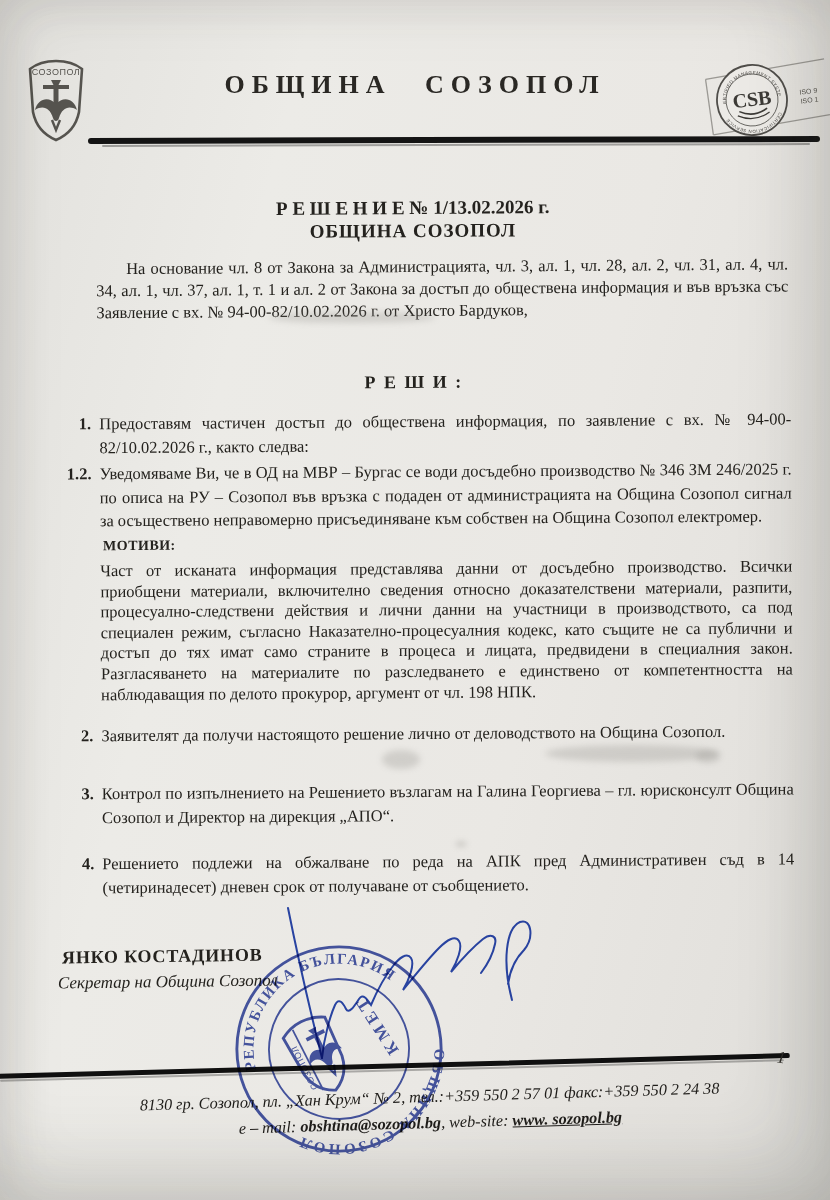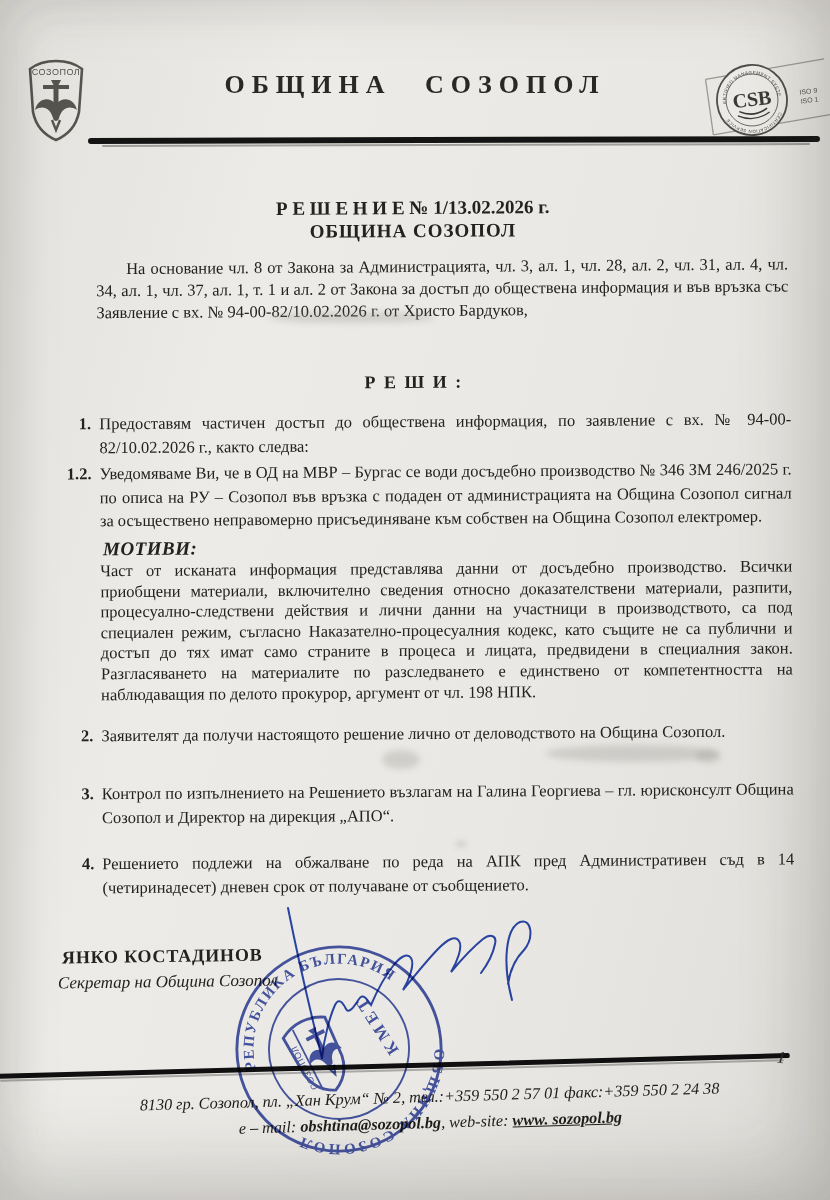--- a/index.html
+++ b/index.html
@@ -18,21 +18,21 @@
   .body-content{left:0;top:0;width:830px;height:1200px;transform:rotate(-.4deg);transform-origin:50% 45%;}
   .center{text-align:center;left:110px;right:110px;}
   .t1{top:197px;font-size:19px;font-weight:700;}
   .t2{top:220px;font-size:19px;font-weight:700;letter-spacing:1px;}
   .para{font-size:16.5px;line-height:22px;text-align:justify;}
   .preamble{left:98px;right:40px;top:256px;text-indent:30px;}
   .reshi{top:372px;font-size:18px;font-weight:700;letter-spacing:2px;}
   .item{left:100px;right:38px;font-size:16.5px;line-height:23.5px;text-align:justify;}
   .inum{position:absolute;left:-46px;width:38px;text-align:right;font-weight:700;}
   .i1{top:410px;} .i11{top:460px;} .i2{top:722px;} .i3{top:780px;} .i4{top:850px;}
-  .motives-h{left:103px;top:536px;font-size:19px;font-weight:700;letter-spacing:.5px;font-style:italic;}
+  .motives-h{left:103px;top:536px;font-size:14px;font-weight:700;letter-spacing:.5px;}
   .motives{left:100px;right:38px;top:559px;font-size:16.5px;line-height:20.6px;text-align:justify;}
   
   .sig-name{left:62px;top:946px;font-size:18px;font-weight:700;letter-spacing:.8px;transform:rotate(-.8deg);}
   .sig-title{left:58px;top:972px;font-size:17px;font-style:italic;transform:rotate(-.8deg);}
   
   .rule-bottom{left:-10px;top:1074px;width:800px;height:5px;background:#101010;border-radius:2px;
                transform:rotate(-1.5deg);transform-origin:0 50%;}
   .rule-bottom::after{content:"";position:absolute;left:10px;right:6px;top:6px;height:2px;background:rgba(20,20,20,.3);border-radius:2px;}
   .footer{left:70px;right:40px;top:1084px;text-align:center;font-style:italic;font-size:16.2px;line-height:26px;
           transform:rotate(-1.7deg);color:#1f1d1a;}

